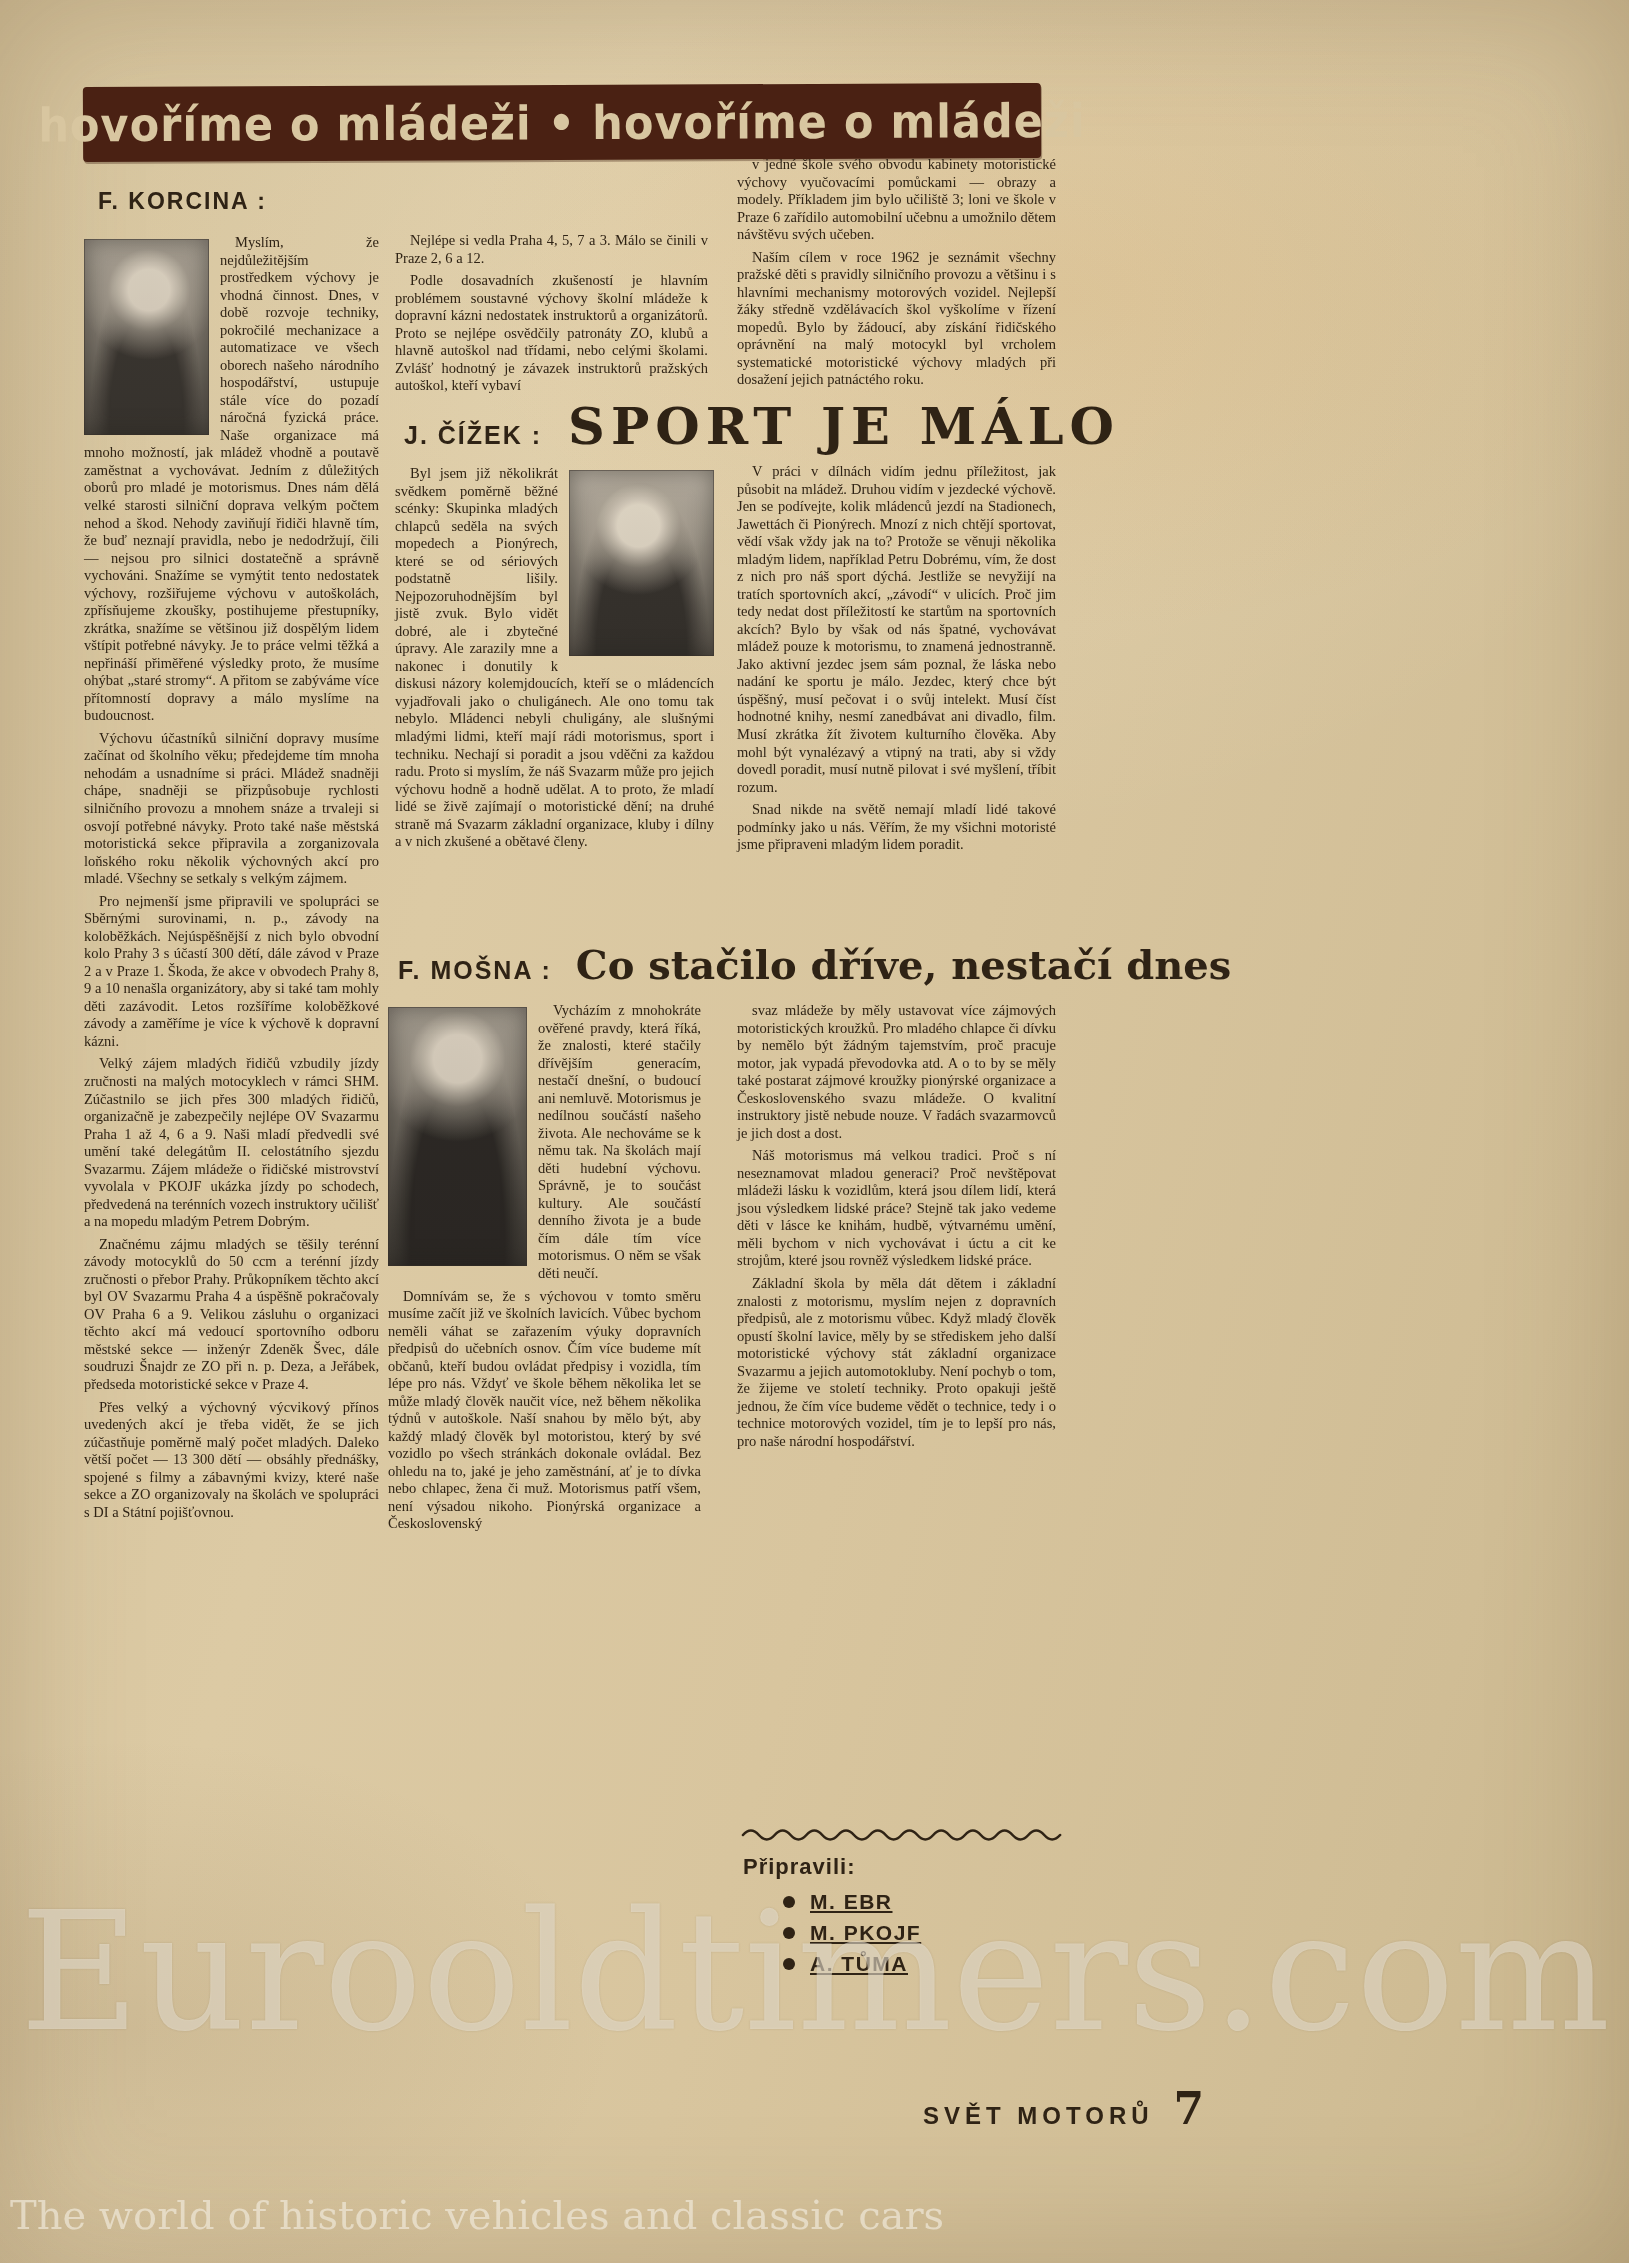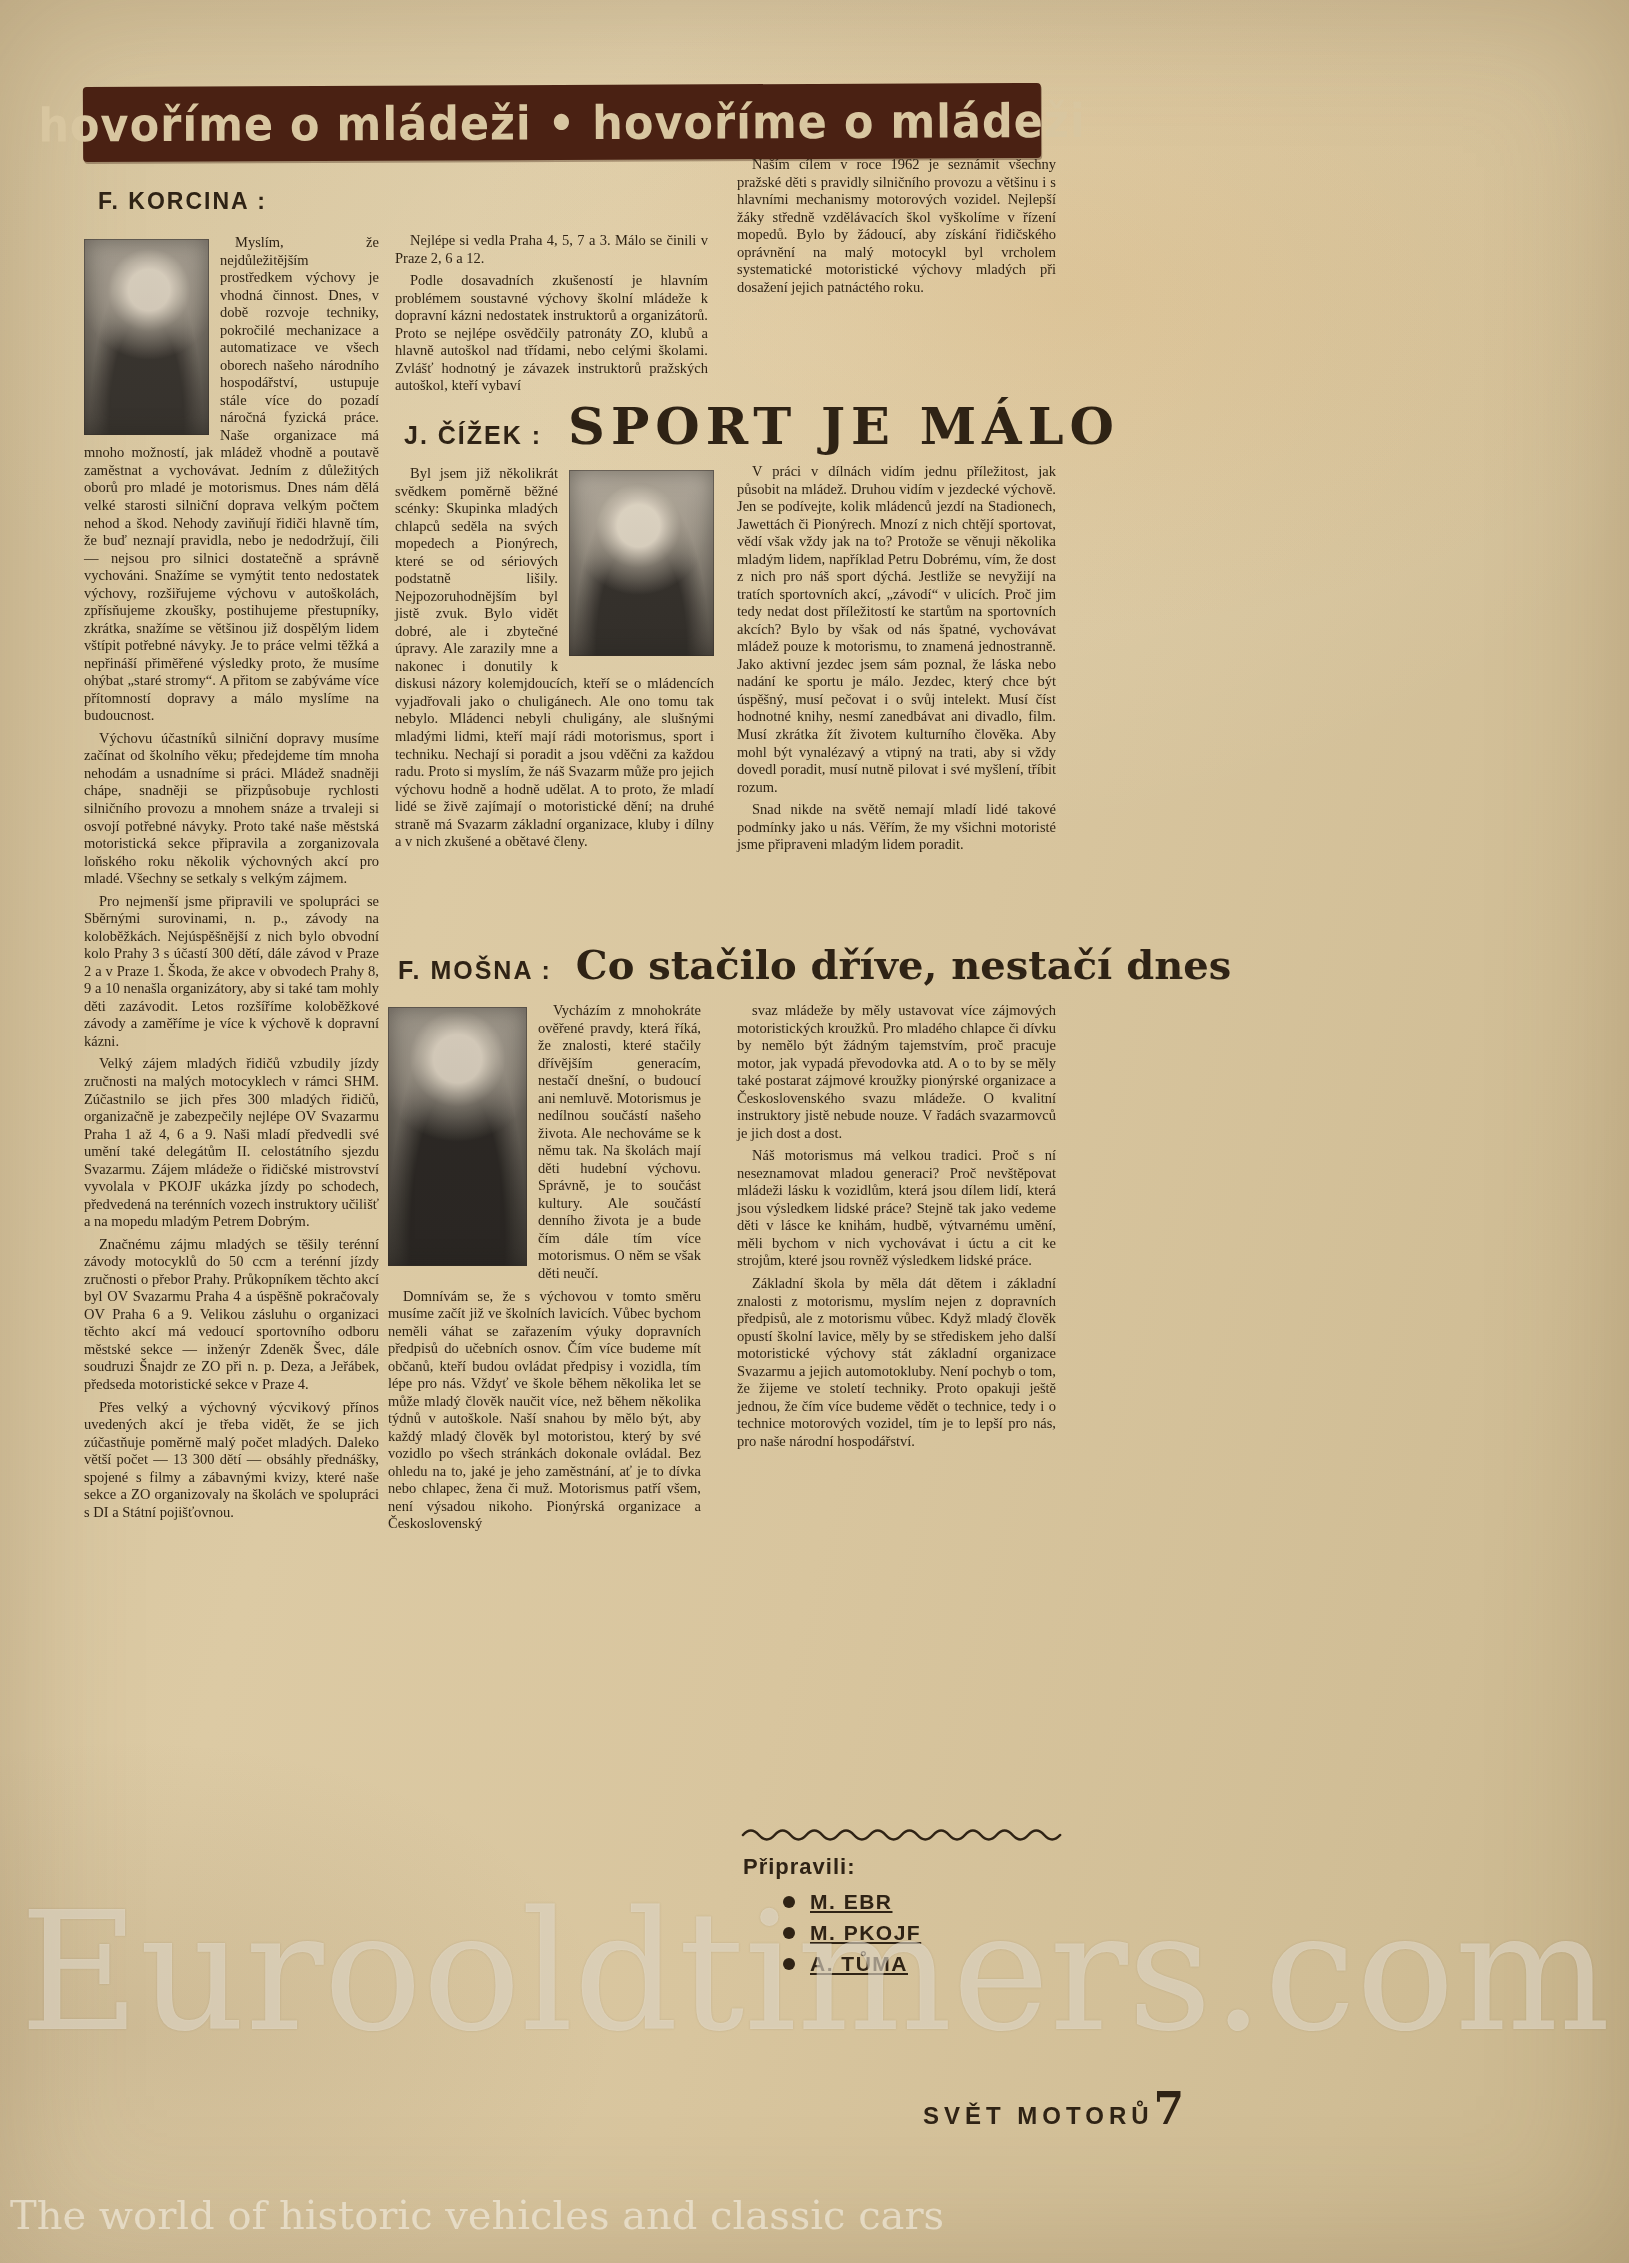--- a/index.html
+++ b/index.html
@@ -84,21 +84,21 @@
 
   
   .credits{position:absolute;left:741px;top:1826px;width:341px;}
   .squiggle{display:block;}
   .credits-label{font-family:"Liberation Sans", sans-serif;font-weight:bold;font-size:22px;margin:12px 0 10px 2px;letter-spacing:1px;}
   .credit-row{display:flex;align-items:center;gap:15px;margin:7px 0 7px 42px;}
   .bullet{width:12px;height:12px;border-radius:50%;background:var(--ink,#2f2315);flex:0 0 auto;}
   .credit-name{font-family:"Liberation Sans", sans-serif;font-weight:bold;font-size:21px;letter-spacing:1.5px;text-decoration:underline;}
 
   
-  .footer{position:absolute;left:923px;top:2083px;display:flex;align-items:baseline;}
+  .footer{position:absolute;left:923px;top:2083px;display:flex;align-items:baseline;gap:20px;}
   .footer-name{font-family:"Liberation Sans", sans-serif;font-weight:bold;font-size:24px;letter-spacing:5px;}
   .footer-num{font-family:"DejaVu Serif", serif;font-weight:bold;font-size:44px;}
 
   
   .wm-main{
     position:absolute;left:0;right:0;top:1877px;text-align:center;
     font-family:"DejaVu Serif", serif;font-size:164px;
     color:rgba(242,235,222,.52);white-space:nowrap;pointer-events:none;
     text-shadow:0 0 2px rgba(120,100,70,.25);
   }
@@ -130,20 +130,21 @@
     <p class="para">Značnému zájmu mladých se těšily terénní závody motocyklů do 50 ccm a terénní jízdy zručnosti o přebor Prahy. Průkopníkem těchto akcí byl OV Svazarmu Praha 4 a úspěšně pokračovaly OV Praha 6 a 9. Velikou zásluhu o organizaci těchto akcí má vedoucí sportovního odboru městské sekce — inženýr Zdeněk Švec, dále soudruzi Šnajdr ze ZO při n. p. Deza, a Jeřábek, předseda motoristické sekce v Praze 4.</p>
     <p class="para">Přes velký a výchovný výcvikový přínos uvedených akcí je třeba vidět, že se jich zúčastňuje poměrně malý počet mladých. Daleko větší počet — 13 300 dětí — obsáhly přednášky, spojené s filmy a zábavnými kvizy, které naše sekce a ZO organizovaly na školách ve spolupráci s DI a Státní pojišťovnou.</p>
   </div>
 
 <div class="col a1-col-b">
     <p class="para">Nejlépe si vedla Praha 4, 5, 7 a 3. Málo se činili v Praze 2, 6 a 12.</p>
     <p class="para">Podle dosavadních zkušeností je hlavním problémem soustavné výchovy školní mládeže k dopravní kázni nedostatek instruktorů a organizátorů. Proto se nejlépe osvědčily patronáty ZO, klubů a hlavně autoškol nad třídami, nebo celými školami. Zvlášť hodnotný je závazek instruktorů pražských autoškol, kteří vybaví</p>
   </div>
 
 <div class="col a1-col-c">
+    <p class="para">v jedné škole svého obvodu kabinety motoristické výchovy vyučovacími pomůckami — obrazy a modely. Příkladem jim bylo učiliště 3; loni ve škole v Praze 6 zařídilo automobilní učebnu a umožnilo dětem návštěvu svých učeben.</p>
     <p class="para">Naším cílem v roce 1962 je seznámit všechny pražské děti s pravidly silničního provozu a většinu i s hlavními mechanismy motorových vozidel. Nejlepší žáky středně vzdělávacích škol vyškolíme v řízení mopedů. Bylo by žádoucí, aby získání řidičského oprávnění na malý motocykl byl vrcholem systematické motoristické výchovy mladých při dosažení jejich patnáctého roku.</p>
   </div>
 
 <div class="head a2-head">
   <span class="kicker">J. ČÍŽEK :</span>
   <span class="title">SPORT JE MÁLO</span>
 </div>
 
 <div class="col a2-col-a">
   <div class="photo photo-cizek"></div>

